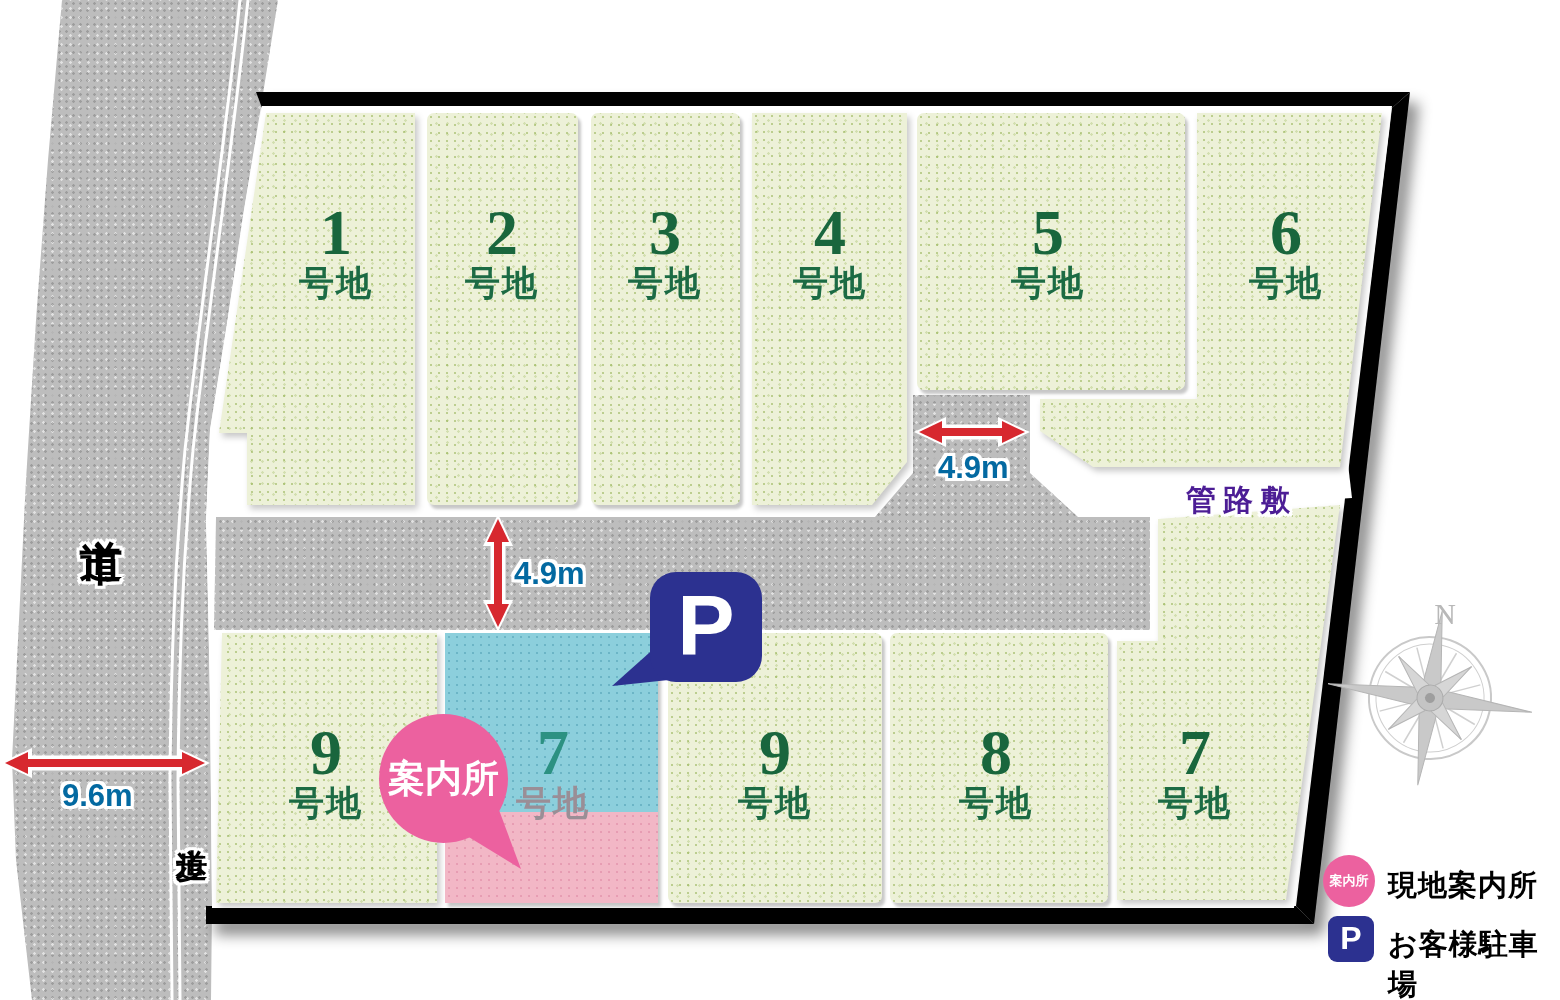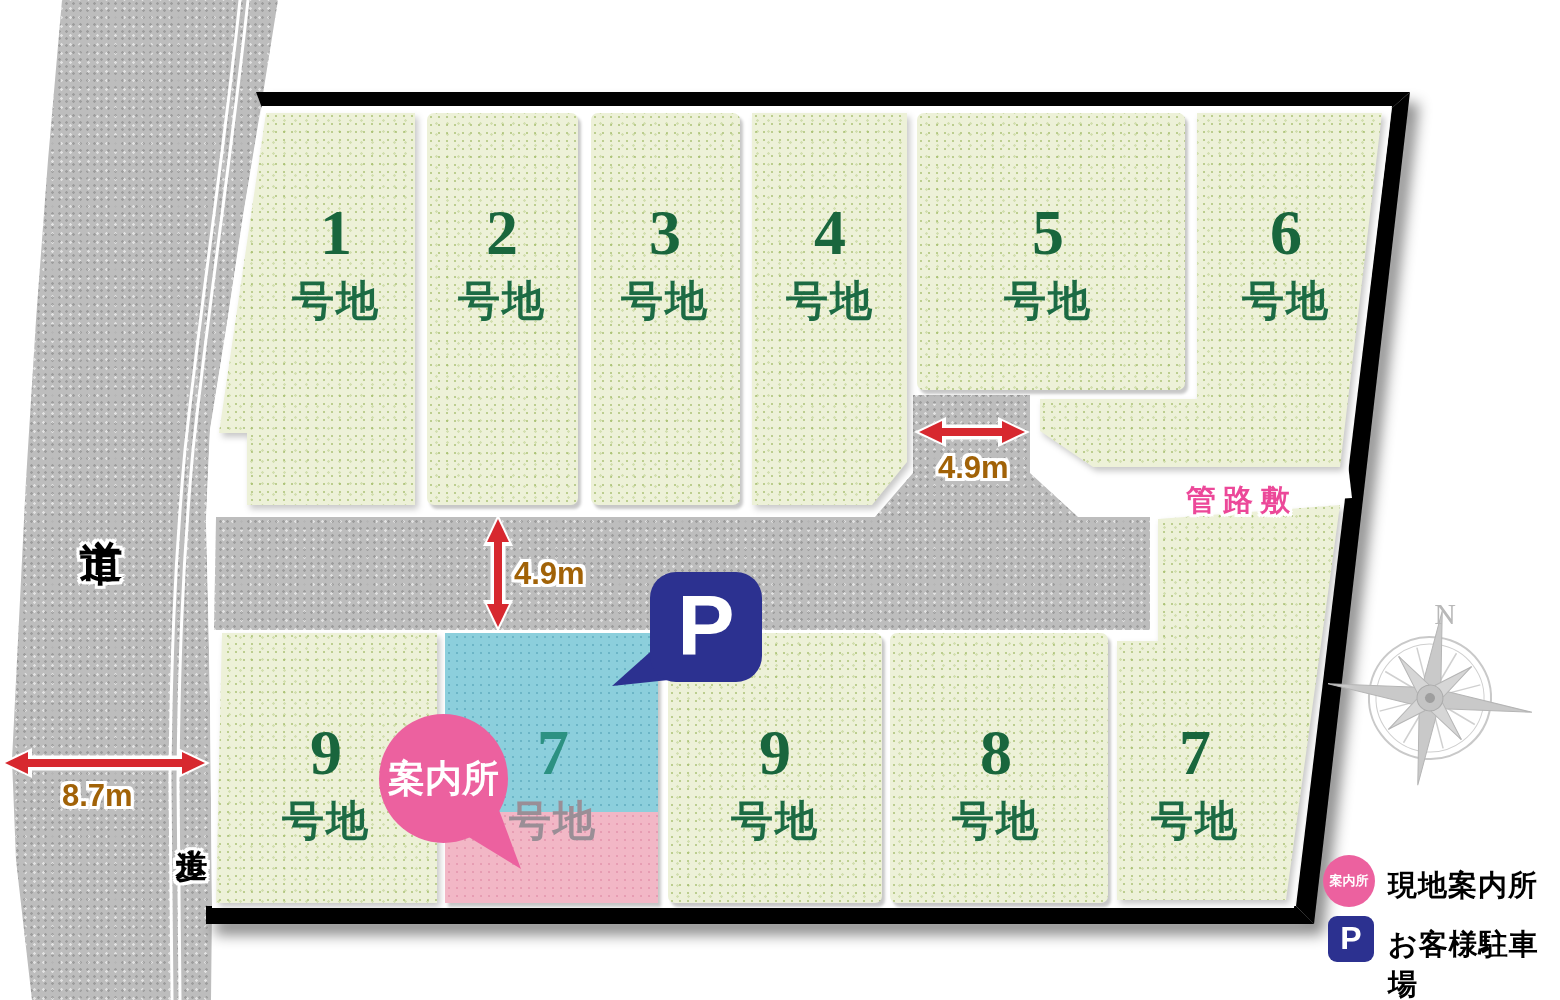--- a/index.html
+++ b/index.html
@@ -41,33 +41,33 @@
   .lot1{clip-path:polygon(266px 113px,415px 113px,415px 505px,247px 505px,247px 433px,219px 433px);}
   .lot4{clip-path:polygon(752px 113px,907px 113px,907px 462px,872px 505px,752px 505px);}
   .lot6{clip-path:polygon(1197px 113px,1382px 113px,1340px 467px,1093px 467px,1040px 431px,1040px 399px,1197px 399px);}
   .lot7{clip-path:polygon(1158px 519px,1340px 505px,1286px 900px,1117px 900px,1117px 641px,1158px 641px);}
   .lot11{clip-path:polygon(222px 633px,437px 633px,437px 903px,216px 903px);}
   
   .lot-label{position:absolute;text-align:center;transform:translateX(-50%);pointer-events:none;}
   .lot-label .num{font-family:"Liberation Serif","DejaVu Serif",serif;font-weight:bold;
     font-size:64px;line-height:62px;color:#19663d;}
   .lot-label .suf{font-family:"Liberation Serif","DejaVu Serif",serif;font-weight:bold;
-    font-size:42px;line-height:34px;margin-top:20px;color:#1c6b44;letter-spacing:2px;}
+    font-size:35px;line-height:34px;margin-top:3px;color:#1c6b44;letter-spacing:2px;}
   .lbl-top{top:202px;}
   .lbl-bot{top:722px;}
   .lot10-label .num{color:#2c9182;}
   .lot10-label .suf{color:#9a8e96;}
   
   .olw{text-shadow:3px 0 0 #fff,-3px 0 0 #fff,0 3px 0 #fff,0 -3px 0 #fff,
        2px 2px 0 #fff,-2px 2px 0 #fff,2px -2px 0 #fff,-2px -2px 0 #fff,
        3px 3px 0 #fff,-3px -3px 0 #fff,3px -3px 0 #fff,-3px 3px 0 #fff;}
-  .dim{position:absolute;font-weight:bold;font-size:31px;color:#a16207;}
+  .dim{position:absolute;font-weight:bold;font-size:31px;color:#0369a1;}
   .vtext{position:absolute;writing-mode:vertical-rl;text-orientation:upright;
     font-family:"Liberation Serif","DejaVu Serif",serif;font-weight:bold;color:#000;}
-  .pipe-label{position:absolute;font-weight:bold;font-size:30px;color:#ec4899;letter-spacing:7px;}
+  .pipe-label{position:absolute;font-weight:bold;font-size:30px;color:#4c1d95;letter-spacing:7px;}
   
   .p-bubble{position:absolute;left:650px;top:572px;width:112px;height:110px;border-radius:26px;
     background:#2c3190;color:#fff;font-weight:bold;font-size:86px;line-height:106px;text-align:center;}
   .info-bubble{position:absolute;left:379px;top:714px;width:129px;height:129px;border-radius:50%;
     background:#ec619f;color:#fff;font-weight:bold;font-size:37px;line-height:129px;text-align:center;}
   
   .legend-circle{position:absolute;left:1323px;top:855px;width:52px;height:52px;border-radius:50%;
     background:#ec619f;color:#fff;font-weight:bold;font-size:13px;line-height:52px;text-align:center;}
   .legend-p{position:absolute;left:1328px;top:916px;width:46px;height:46px;border-radius:9px;
     background:#2c3190;color:#fff;font-weight:bold;font-size:32px;line-height:44px;text-align:center;}
@@ -229,21 +229,21 @@
         <circle cx="0" cy="0" r="13" fill="#c4c4c4" stroke="#ababab"></circle>
         <circle cx="0" cy="0" r="5" fill="#9e9e9e" stroke="none"></circle>
       </g>
       <text x="1445" y="624" font-family="Liberation Serif, DejaVu Serif, serif" font-size="30" fill="#b8b8b8" text-anchor="middle">N</text>
     </g>
   </svg>
 
   <div class="p-bubble"><span>P</span></div>
   <div class="info-bubble"><span>案内所</span></div>
 
-  <div class="dim olw" style="left:62px;top:778px;">8.7m</div>
+  <div class="dim olw" style="left:62px;top:778px;">9.6m</div>
   <div class="dim olw" style="left:514px;top:556px;">4.9m</div>
   <div class="dim olw" style="left:938px;top:450px;">4.9m</div>
 
   <div class="vtext olw" style="left:72px;top:506px;font-size:43px;">市道</div>
   <div class="vtext olw" style="left:170px;top:824px;font-size:32px;">歩道</div>
   <div class="pipe-label olw" style="left:1186px;top:480px;">管路敷</div>
 
   <div class="legend-circle"><span>案内所</span></div>
   <div class="legend-label" style="top:866px;">現地案内所</div>
   <div class="legend-p"><span>P</span></div>

